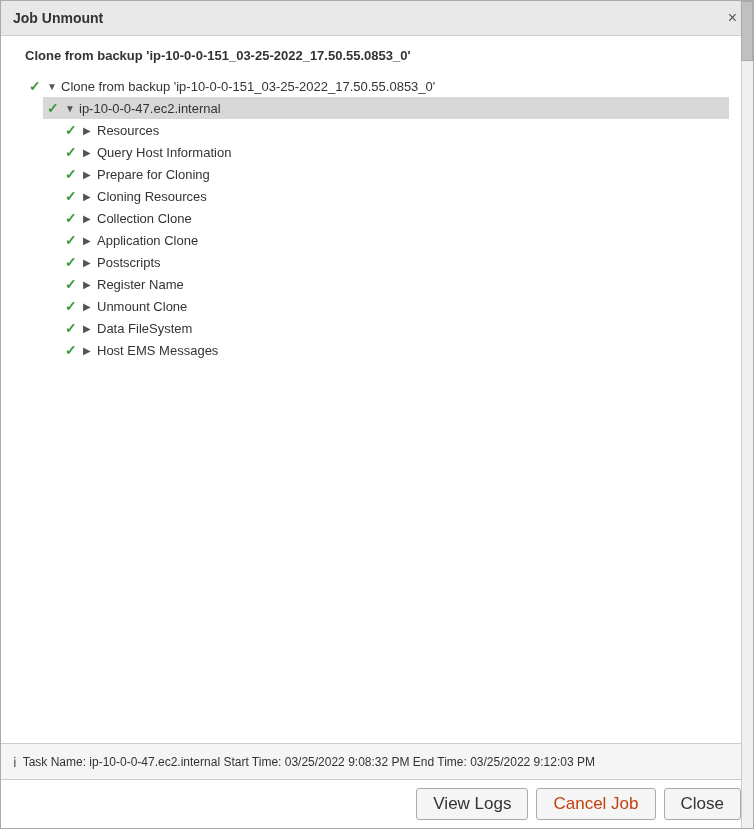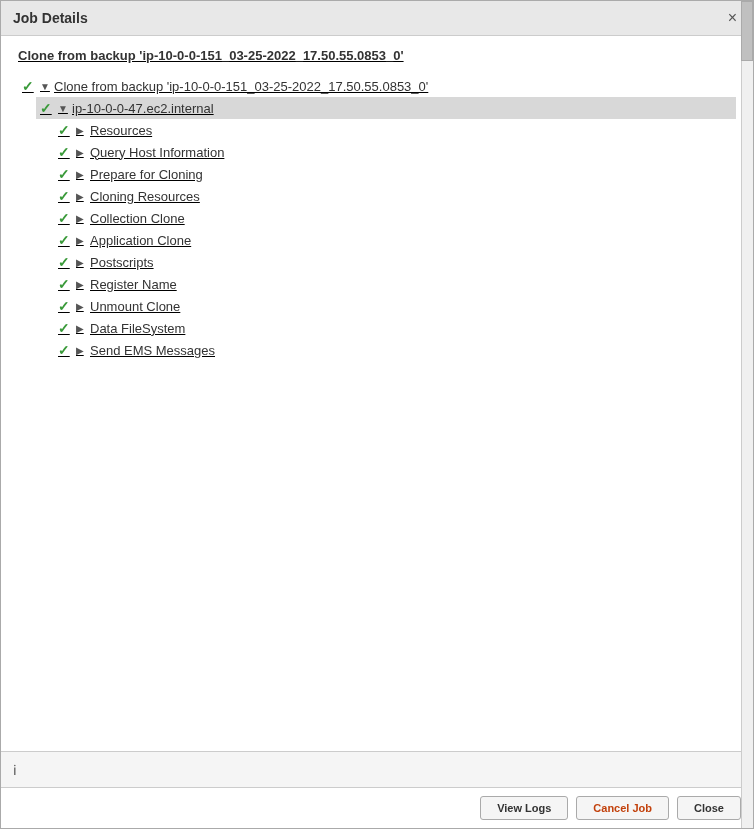--- a/index.html
+++ b/index.html
@@ -38,23 +38,22 @@
     .close-btn {
       background: none;
       border: none;
       font-size: 16px;
       cursor: pointer;
       color: #555;
       padding: 0 4px;
     }
     .dialog-body {
       flex: 1;
-      padding: 12px 17px;
+      padding: 12px 24px;
       overflow-y: auto;
-      text-decoration: underline;
     }
     .main-title {
       font-size: 13px;
       font-weight: bold;
       color: #333;
       margin-bottom: 12px;
     }
     .tree-container {
       font-size: 13px;
     }
@@ -106,27 +105,26 @@
       border-top: 1px solid #ccc;
       padding: 8px 12px;
       display: flex;
       align-items: center;
       justify-content: flex-end;
       gap: 8px;
       background: #fff;
     }
     .btn {
       padding: 5px 16px;
-      font-size: 11px;
+      font-size: 17px;
       border: 1px solid #aaa;
       background: #f5f5f5;
       cursor: pointer;
       border-radius: 3px;
       color: #333;
-      font-weight: bold;
     }
     .btn-cancel {
       color: #c2410c;
       cursor: default;
     }
     .scrollbar-track {
       position: absolute;
       right: 0;
       top: 0;
       bottom: 0;
@@ -147,21 +145,21 @@
 </head>
 <body>
 
 <div class="dialog">
 
   <div class="scrollbar-track">
     <div class="scrollbar-thumb"></div>
   </div>
 
   <div class="dialog-header">
-    <span class="dialog-title">Job Details</span>
+    <span class="dialog-title">Job Unmount</span>
     <button class="close-btn">×</button>
   </div>
 
   <div class="dialog-body">
     <div class="main-title">Clone from backup 'ip-10-0-0-151_03-25-2022_17.50.55.0853_0'</div>
 
     <div class="tree-container">
 
       <div class="tree-row indent-1">
         <span class="check-icon">✓</span>
@@ -231,28 +229,29 @@
 
       <div class="tree-row indent-3">
         <span class="check-icon">✓</span>
         <span class="triangle-icon">▶</span>
         <span class="row-label">Data FileSystem</span>
       </div>
 
       <div class="tree-row indent-3">
         <span class="check-icon">✓</span>
         <span class="triangle-icon">▶</span>
-        <span class="row-label">Send EMS Messages</span>
+        <span class="row-label">Host EMS Messages</span>
       </div>
 
     </div>
   </div>
 
   <div class="dialog-footer-info">
     <span class="info-icon">ℹ</span>
+    <span>Task Name: ip-10-0-0-47.ec2.internal Start Time: 03/25/2022 9:08:32 PM  End Time: 03/25/2022 9:12:03 PM</span>
   </div>
 
   <div class="dialog-footer-buttons">
     <button class="btn">View Logs</button>
     <button class="btn btn-cancel">Cancel Job</button>
     <button class="btn">Close</button>
   </div>
 </div>
 
 </body></html>

